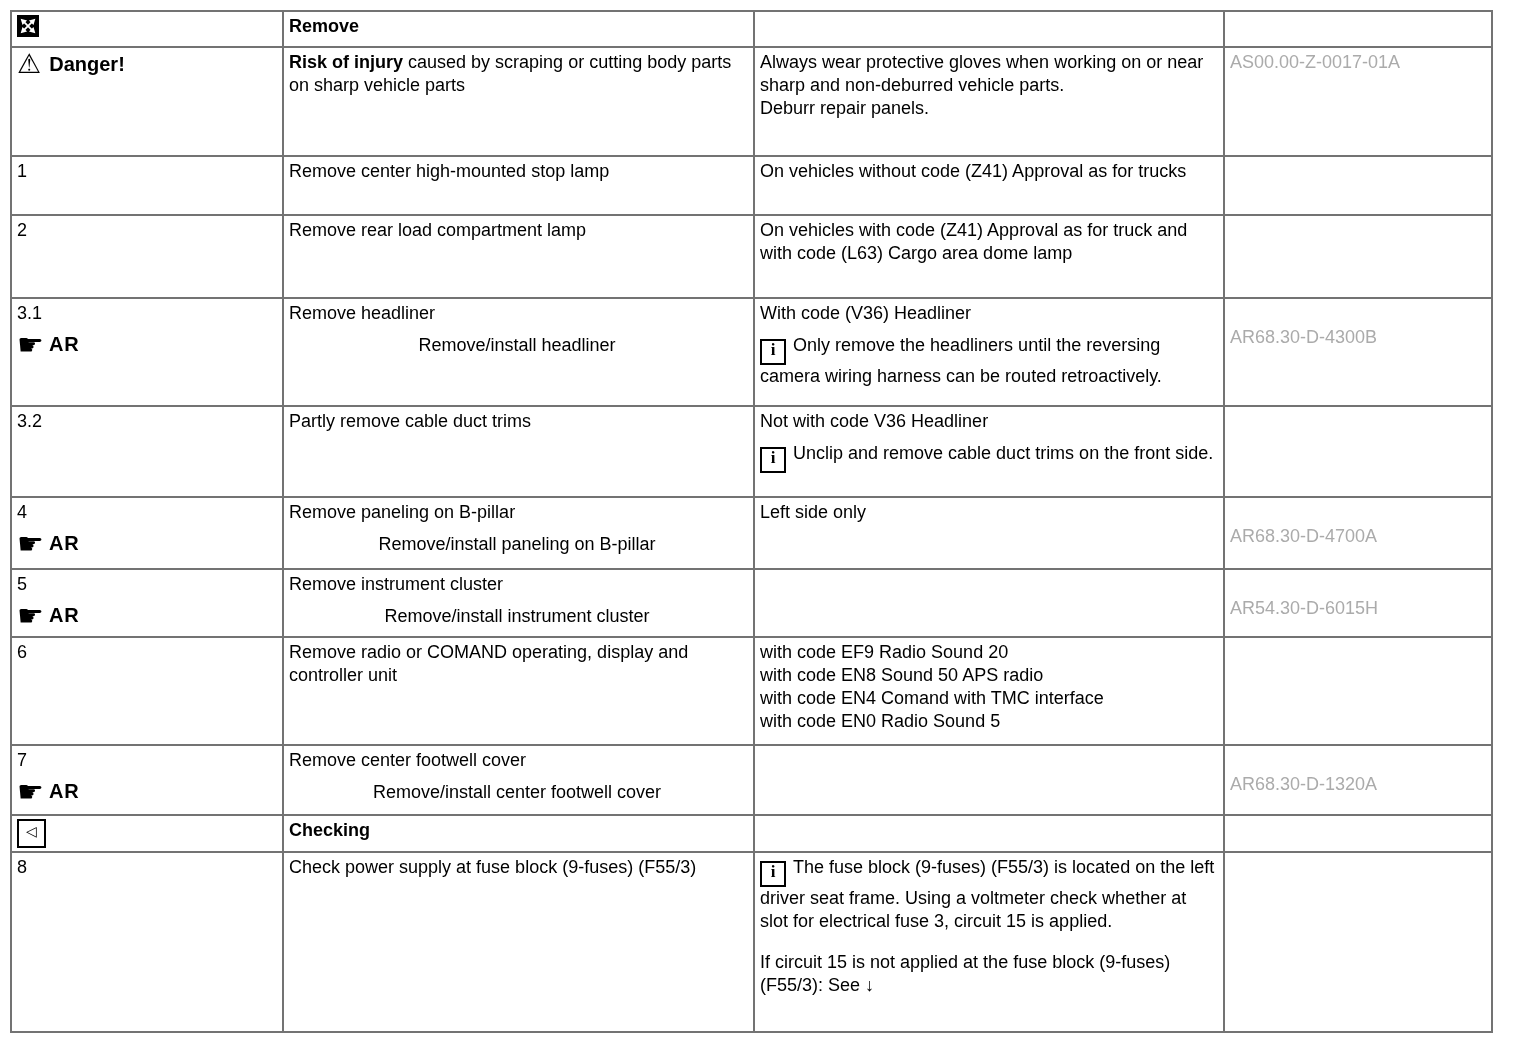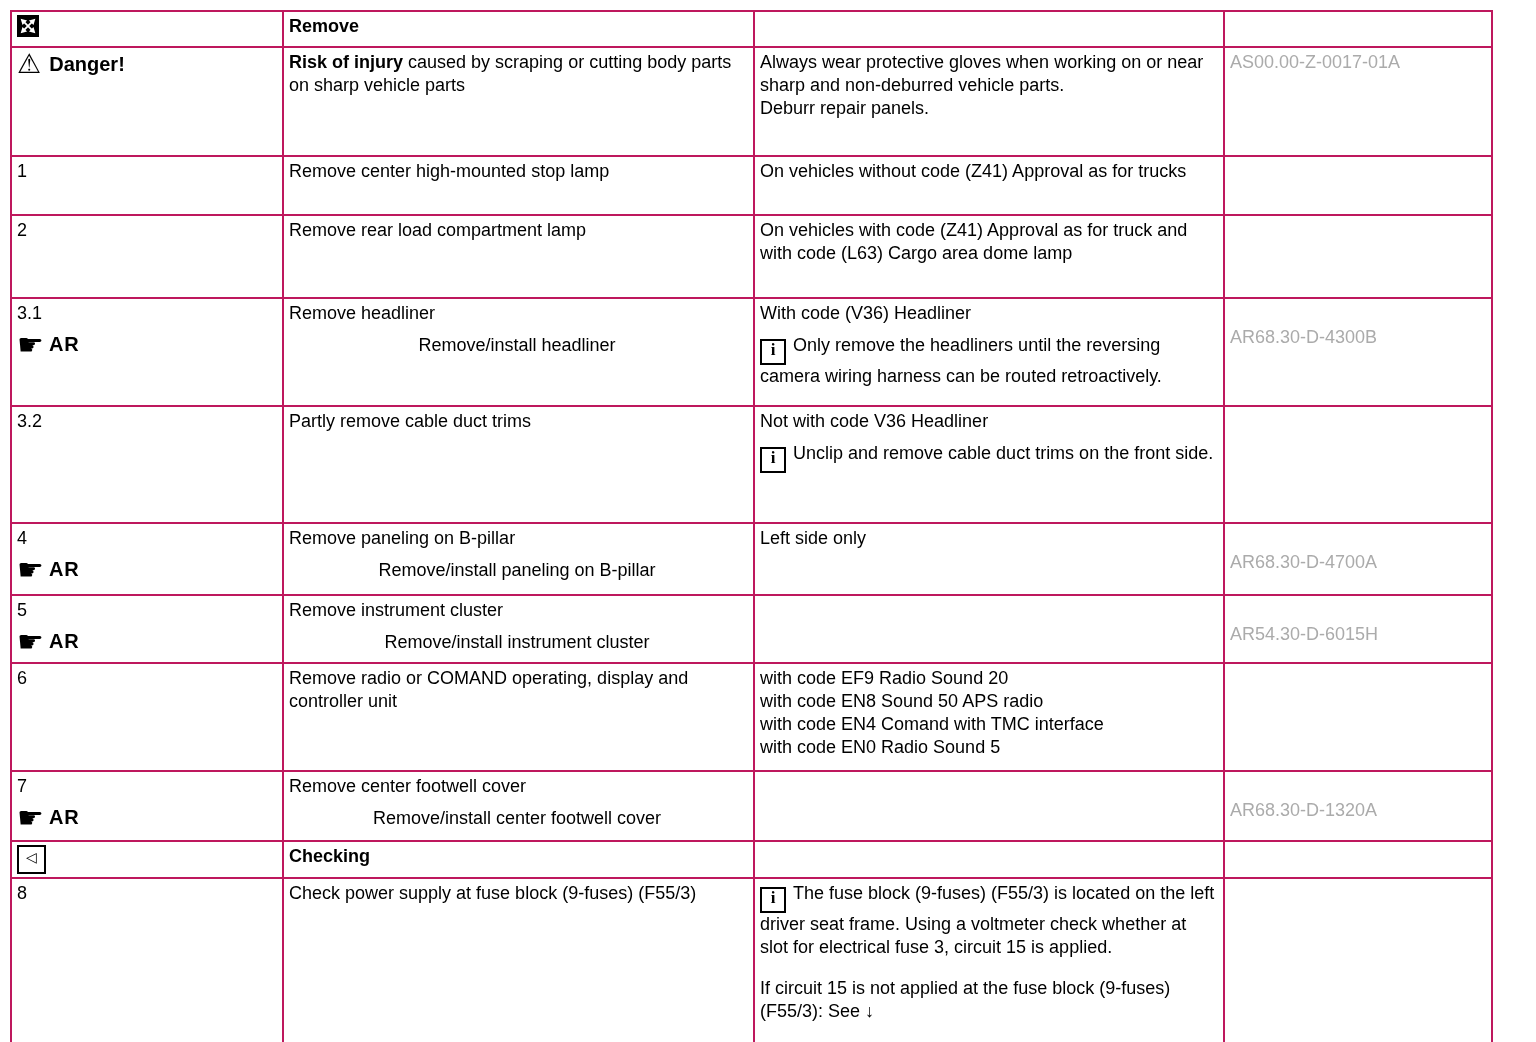--- a/index.html
+++ b/index.html
@@ -11,32 +11,32 @@
     font-size: 18px;
     overflow: hidden;
   }
   table.proc {
     border-collapse: collapse;
     table-layout: fixed;
     margin: 10px 0 0 10px;
     width: 1481px;
   }
   table.proc td {
-    border: 2px solid #be185d;
+    border: 2px solid #737373;
     vertical-align: top;
     padding: 3px 8px 3px 5px;
     line-height: 1.28;
     overflow: hidden;
   }
   tr.r0  { height: 36px; }
   tr.r1  { height: 109px; }
   tr.r2  { height: 59px; }
   tr.r3  { height: 83px; }
   tr.r4  { height: 108px; }
-  tr.r5  { height: 117px; }
+  tr.r5  { height: 91px; }
   tr.r6  { height: 72px; }
   tr.r7  { height: 68px; }
   tr.r8  { height: 108px; }
   tr.r9  { height: 70px; }
   tr.r10 { height: 36px; }
   tr.r11 { height: 180px; }
 
   .section-title { font-weight: bold; }
   .bold { font-weight: bold; }
   .step { }

